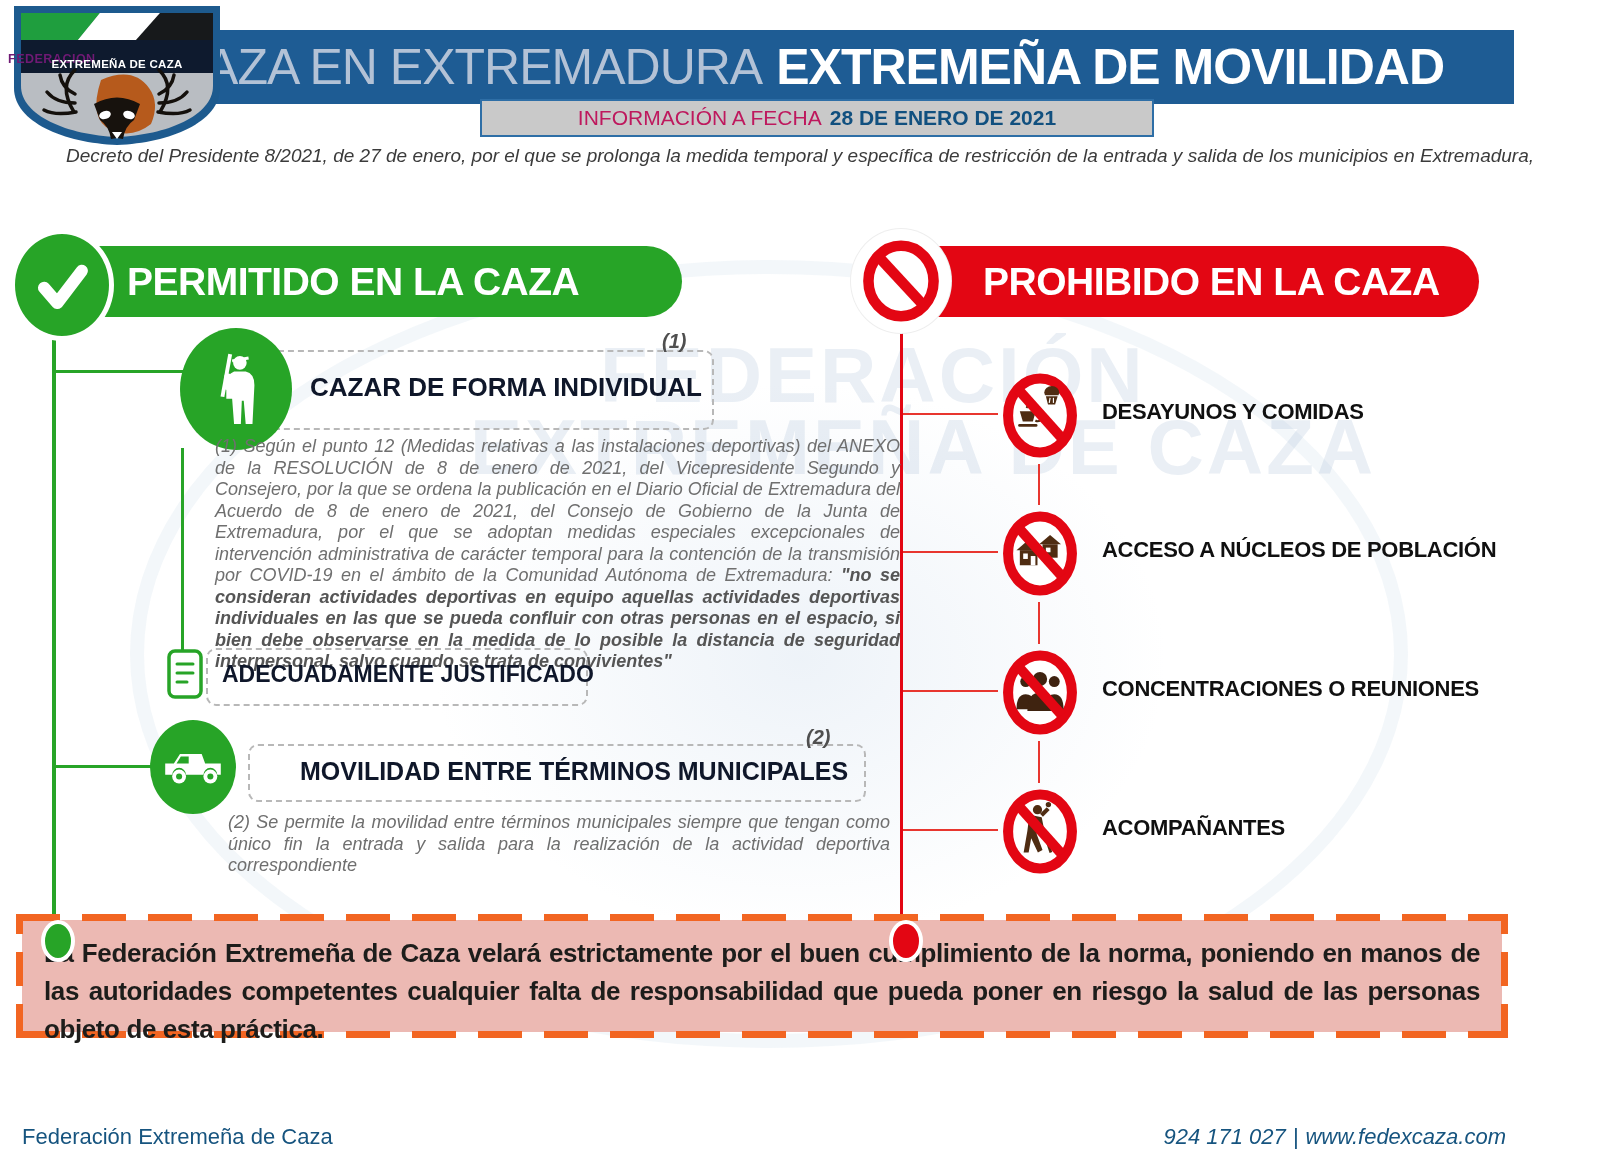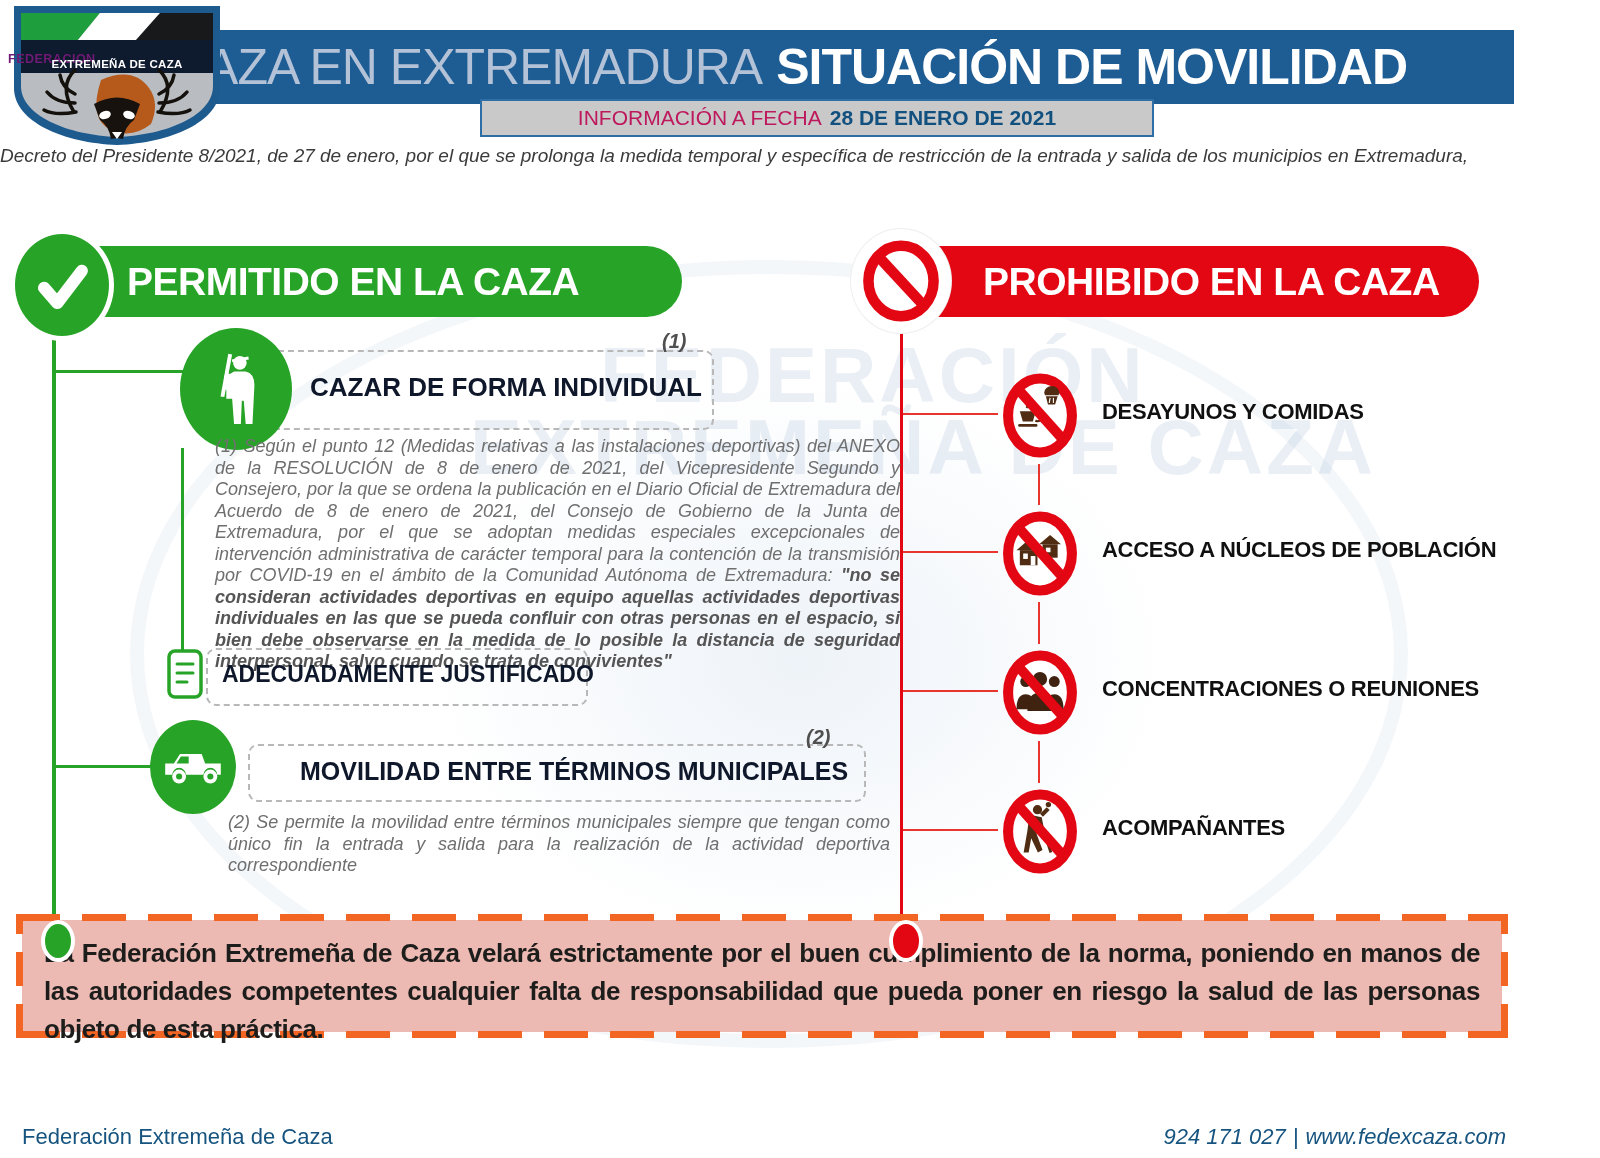--- a/index.html
+++ b/index.html
@@ -17,21 +17,21 @@
 
   
   .title-bar{left:115px;top:30px;width:1399px;height:74px;background:#1e5c94;z-index:1;
              display:flex;align-items:center;padding-left:55px;box-sizing:border-box;}
   .title-light{color:#b3c2d6;font-size:50px;letter-spacing:-1px;white-space:nowrap;}
   .title-bold{color:#ffffff;font-size:50px;font-weight:bold;letter-spacing:-1px;margin-left:14px;white-space:nowrap;}
   .info-bar{left:480px;top:99px;width:674px;height:38px;background:#c9c9c9;border:2px solid #2e6ea6;
             box-sizing:border-box;z-index:2;display:flex;align-items:center;justify-content:center;gap:8px;}
   .info-prefix{color:#be185d;font-size:21px;white-space:nowrap;}
   .info-date{color:#11507f;font-size:21px;font-weight:bold;white-space:nowrap;}
-  .decree{left:0;top:145px;width:1600px;text-align:left;font-style:italic;font-size:19px;color:#3b3b3b;z-index:1;}
+  .decree{left:0;top:145px;width:1600px;text-align:center;font-style:italic;font-size:19px;color:#3b3b3b;z-index:1;}
 
   .logo{left:8px;top:4px;width:218px;height:144px;z-index:5;}
   .logo svg{position:absolute;left:0;top:0;}
   .logo-l1{position:absolute;left:0;top:48px;width:218px;text-align:left;color:#701a75;font-size:12.5px;
            font-weight:bold;letter-spacing:.5px;z-index:6;}
   .logo-l2{position:absolute;left:0;top:54px;width:218px;text-align:center;color:#fff;font-size:11.5px;
            font-weight:bold;letter-spacing:.3px;z-index:6;}
 
   
   .perm-banner{left:75px;top:246px;width:607px;height:71px;background:#27a427;border-radius:0 40px 40px 0;
@@ -84,21 +84,21 @@
 
 <div class="poster">
 
   <div class="wm-ellipse"></div>
   <div class="wm-blob"></div>
   <div class="wm-text" style="left:600px;top:330px;">FEDERACIÓN</div>
   <div class="wm-text" style="left:470px;top:402px;">EXTREMEÑA DE CAZA</div>
 
   <div class="abs title-bar">
     <span class="title-light">CAZA EN EXTREMADURA</span>
-    <span class="title-bold">SITUACIÓN DE MOVILIDAD</span>
+    <span class="title-bold">EXTREMEÑA DE MOVILIDAD</span>
   </div>
   <div class="abs info-bar">
     <span class="info-prefix">INFORMACIÓN A FECHA</span>
     <span class="info-date">28 DE ENERO DE 2021</span>
   </div>
   <div class="abs decree">Decreto del Presidente 8/2021, de 27 de enero, por el que se prolonga la medida temporal y específica de restricción de la entrada y salida de los municipios en Extremadura,</div>
 
   <div class="abs logo">
     <svg width="218" height="144" viewBox="0 0 218 144">
       <path d="M6,2 H212 V84 C212,118 162,139 109,141 C56,139 6,118 6,84 Z" fill="#1d5a8e"></path>

